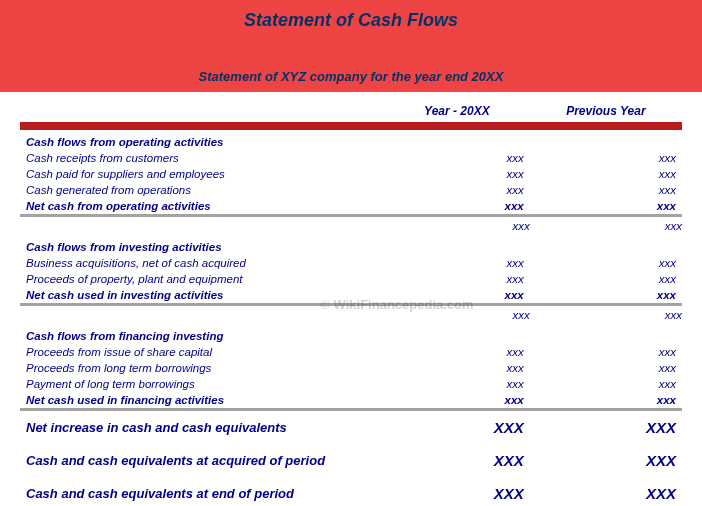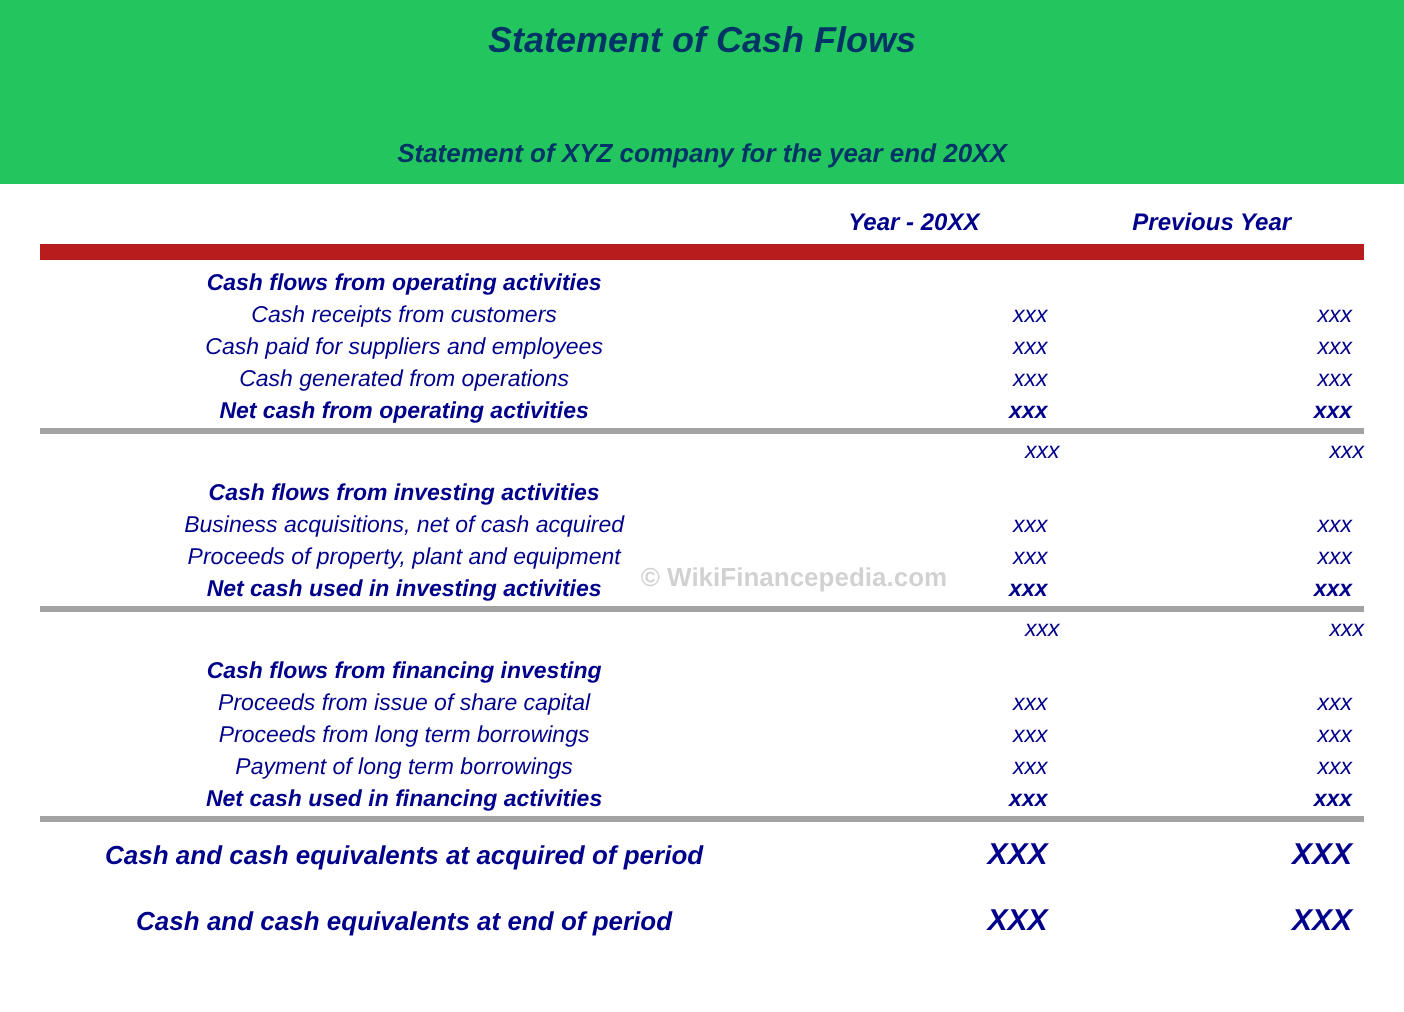--- a/index.html
+++ b/index.html
@@ -10,21 +10,21 @@
       min-height: 506px;
       padding: 0;
     }
     .page {
       width: 702px;
       min-height: 506px;
       background: #fff;
       position: relative;
     }
     .header {
-      background: #22c55e;
+      background: #ef4444;
       padding: 10px 20px 8px;
       text-align: center;
     }
     .header-title {
       color: #003366;
       font-size: 18px;
       font-weight: bold;
       font-style: italic;
     }
     .header-subtitle {
@@ -47,21 +47,21 @@
       font-size: 13px;
       font-weight: bold;
       pointer-events: none;
       white-space: nowrap;
       z-index: 10;
     }
     table {
       width: 100%;
       border-collapse: collapse;
     }
-    .col-label { width: 55%; text-align: center; }
+    .col-label { width: 55%; }
     .col-year { width: 22%; text-align: center; }
     .col-prev { width: 23%; text-align: center; }
 
     th {
       font-style: italic;
       font-weight: bold;
       color: #00008b;
       font-size: 12px;
       padding: 4px 6px;
       border-bottom: 8px solid #b91c1c;
@@ -191,20 +191,25 @@
             <td class="td-label col-label">Payment of long term borrowings</td>
             <td class="td-value col-year">xxx</td>
             <td class="td-value col-prev">xxx</td>
           </tr>
           <tr class="net-row bottom-border-row">
             <td class="td-label col-label">Net cash used in financing activities</td>
             <td class="td-value col-year">xxx</td>
             <td class="td-value col-prev">xxx</td>
           </tr>
           <tr class="highlight-row">
+            <td class="td-label col-label">Net increase in cash and cash equivalents</td>
+            <td class="td-value col-year">XXX</td>
+            <td class="td-value col-prev">XXX</td>
+          </tr>
+          <tr class="highlight-row">
             <td class="td-label col-label">Cash and cash equivalents at acquired of period</td>
             <td class="td-value col-year">XXX</td>
             <td class="td-value col-prev">XXX</td>
           </tr>
           <tr class="highlight-row">
             <td class="td-label col-label">Cash and cash equivalents at end of period</td>
             <td class="td-value col-year">XXX</td>
             <td class="td-value col-prev">XXX</td>
           </tr>
         </tbody>

